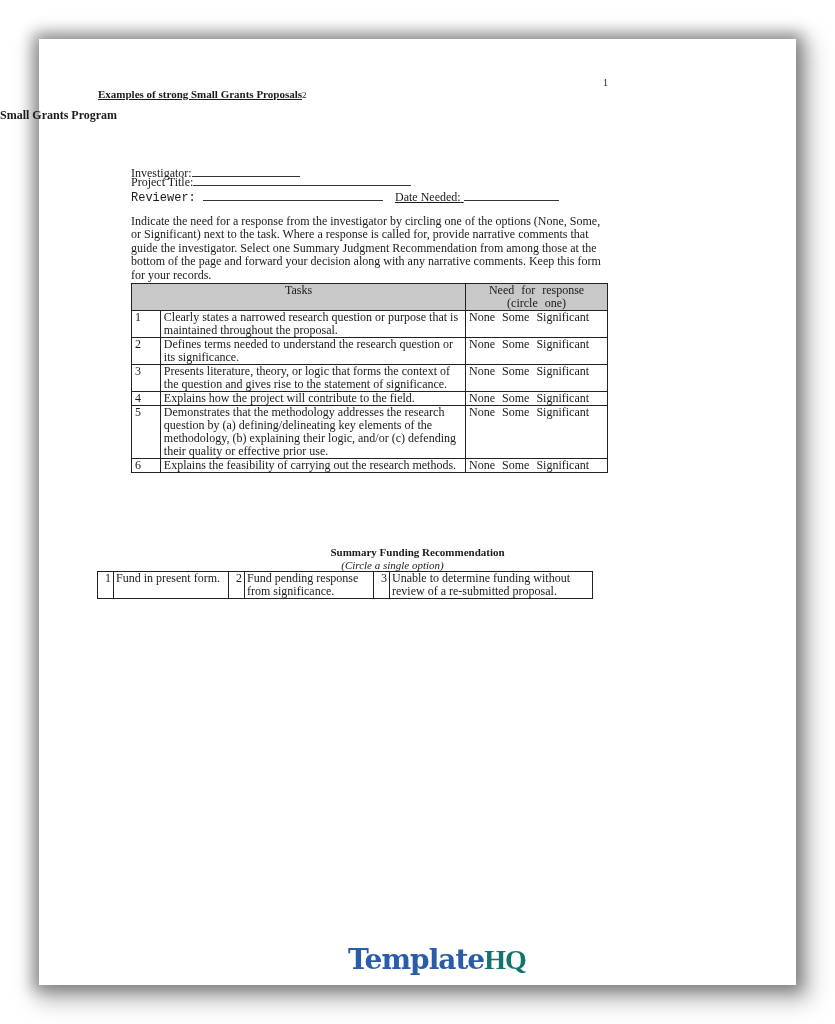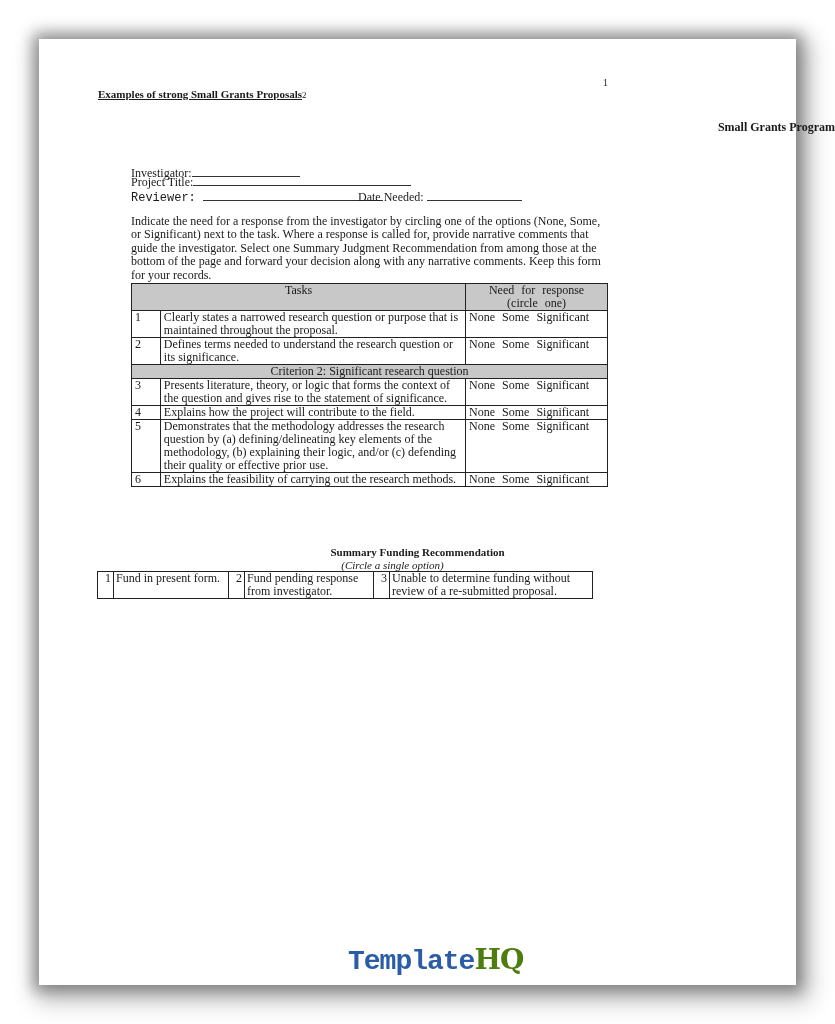--- a/index.html
+++ b/index.html
@@ -8,77 +8,74 @@
     font-family:"Liberation Serif", serif; color:#1a1a1a;
   }
   .page {
     position:absolute; left:39px; top:39px; width:757px; height:946px; background:#fff;
     box-shadow: 0 0 14px 6px rgba(0,0,0,0.35), 6px 8px 22px 8px rgba(0,0,0,0.25);
   }
   .abs { position:absolute; white-space:nowrap; }
   .pgnum { left:603px; top:77px; font-size:10px; }
   .exhead { left:98px; top:88px; font-size:11px; font-weight:bold; text-decoration:underline; }
   .exhead sup { font-size:9px; font-weight:normal; text-decoration:none; vertical-align:baseline; display:inline-block; }
-  .title { left:0; width:835px; text-align:right; top:120px; font-size:12px; font-weight:bold; }
+  .title { left:0; width:835px; text-align:left; top:108px; font-size:12px; font-weight:bold; }
   .field { font-size:12px; }
   .line { display:inline-block; border-bottom:1px solid #333; height:11px; vertical-align:baseline; }
   .instr { left:131px; top:215px; font-size:12px; line-height:13.4px; white-space:normal; width:480px; }
   table { border-collapse:collapse; position:absolute; font-size:12px; }
   .main { left:131px; top:283px; width:477px; }
   .main td { border:1.5px solid #222; padding:0 3px; vertical-align:top; line-height:13px; }
   .gray { background:#c8c8c8; }
   .ctr { text-align:center; }
   .num { width:22px; }
   .tasks { width:300px;margin-top:39px; }
   .resp { width:135px; white-space:nowrap; word-spacing:4px; }
   .sumtitle { left:0; width:835px; text-align:center; top:546px; font-size:11px; font-weight:bold; }
   .sumsub { left:0; width:785px; text-align:center; top:559px; font-size:11px; font-style:italic; }
   .summary { left:97px; top:571px; width:496px; }
   .summary td { border:1.5px solid #222; padding:0 2px; vertical-align:top; line-height:13px; height:26px; }
   .sn { width:11px; text-align:right; }
   .brand { left:348px; top:943px; font-size:28px; font-weight:bold; font-family:"DejaVu Serif", serif; letter-spacing:-1px; }
-  .brand .t { color:#2a5ca8;font-family:Liberation Mono, monospace; }
-  .brand .h { color:#4d7c0f; }
+  .brand .t { color:#2a5ca8; }
+  .brand .h { color:#0f766e;font-family:Liberation Serif, serif; }
 </style>
 </head>
 <body>
 
 <div class="page"></div>
 
 <div class="abs pgnum">1</div>
 <div class="abs exhead"><span>Examples of strong Small Grants Proposals</span><sup>2</sup></div>
 
 <div class="abs title">Small Grants Program</div>
 
 <div class="abs field" style="left:131px;top:150px;margin-top:24px;"><span>Project Title:</span><span class="line" style="width:218px;"></span></div>
 <div class="abs field" style="left:131px;top:165px;"><span>Investigator:</span><span class="line" style="width:108px;"></span></div>
 <div class="abs field" style="left:131px;top:189px;font-family:Liberation Mono, monospace;"><span>Reviewer:</span> <span class="line" style="width:180px;"></span></div>
-<div class="abs field" style="left:358px;top:189px;"><span>Date Needed:</span> <span class="line" style="width:95px;"></span></div>
+<div class="abs field" style="left:395px;top:189px;text-decoration:underline;"><span>Date Needed:</span> <span class="line" style="width:95px;"></span></div>
 
 <div class="abs instr">Indicate the need for a response from the investigator by circling one of the options (None, Some, or Significant) next to the task. Where a response is called for, provide narrative comments that guide the investigator. Select one Summary Judgment Recommendation from among those at the bottom of the page and forward your decision along with any narrative comments. Keep this form for your records.</div>
 
 <table class="main">
   <tbody>
       <tr class="gray">
     <td colspan="2" class="ctr">Tasks</td>
     <td class="ctr resp"><span>Need for response</span><br><span>(circle one)</span></td>
   </tr>
   <tr>
     <td class="num">1</td>
     <td class="tasks">Clearly states a narrowed research question or purpose that is maintained throughout the proposal.</td>
     <td class="resp">None Some Significant</td>
   </tr>
   <tr>
     <td class="num">2</td>
     <td class="tasks">Defines terms needed to understand the research question or its significance.</td>
     <td class="resp">None Some Significant</td>
   </tr>
-  <tr class="gray">
-        <td colspan="3" class="ctr">Criterion 2: Significant research question</td>
-      </tr>
   <tr>
     <td class="num">3</td>
     <td class="tasks">Presents literature, theory, or logic that forms the context of the question and gives rise to the statement of significance.</td>
     <td class="resp">None Some Significant</td>
   </tr>
   <tr>
     <td class="num">4</td>
     <td class="tasks">Explains how the project will contribute to the field.</td>
     <td class="resp">None Some Significant</td>
   </tr>
@@ -97,20 +94,20 @@
 
 <div class="abs sumtitle">Summary Funding Recommendation</div>
 <div class="abs sumsub">(Circle a single option)</div>
 
 <table class="summary">
   <tbody>
       <tr>
     <td class="sn">1</td>
     <td style="width:110px;">Fund in present form.</td>
     <td class="sn">2</td>
-    <td style="width:124px;">Fund pending response from investigator.</td>
+    <td style="width:124px;">Fund pending response from significance.</td>
     <td class="sn">3</td>
     <td>Unable to determine funding without review of a re-submitted proposal.</td>
   </tr>
 </tbody>
   </table>
 
 <div class="abs brand"><span class="t">Template</span><span class="h">HQ</span></div>
 
 </body></html>

